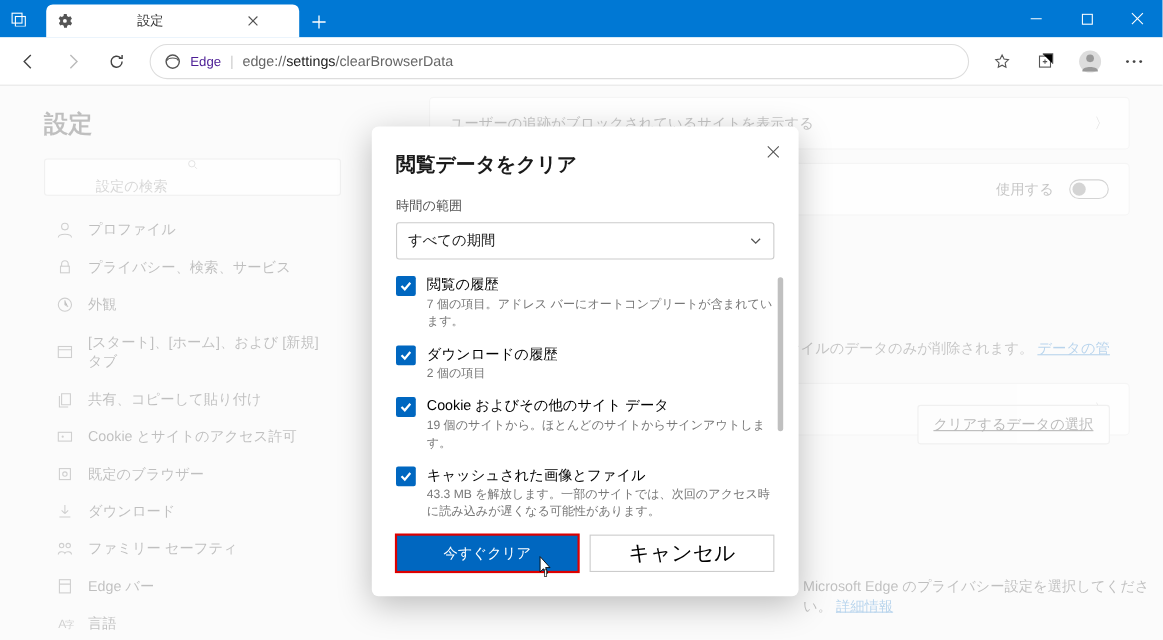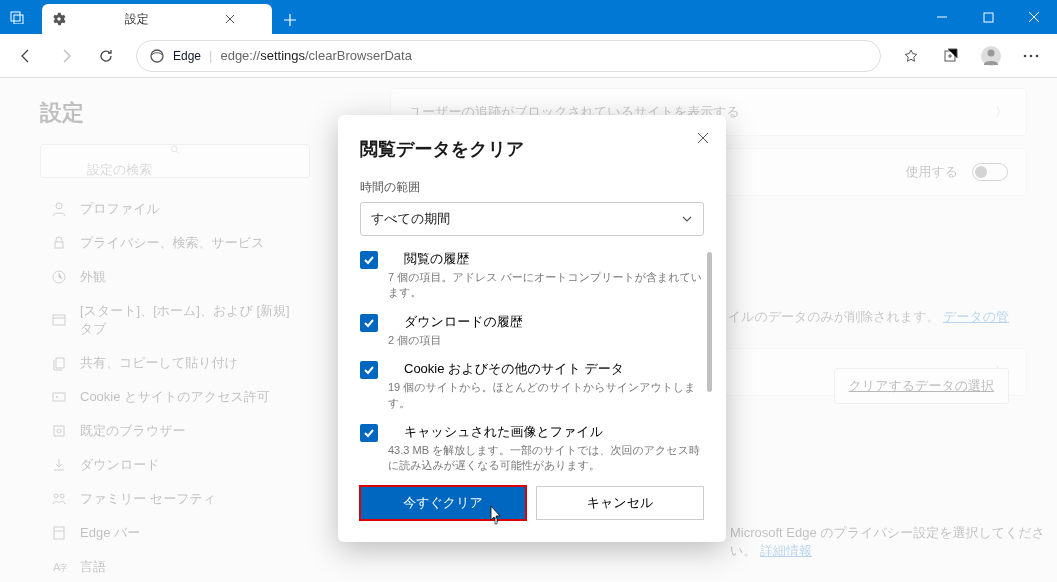--- a/index.html
+++ b/index.html
@@ -12,21 +12,21 @@
 .tab .gear { width: 14px; height: 14px; flex-shrink: 0; }
 .tab span { flex: 1; }
 .tab .close { width: 14px; height: 14px; display: flex; align-items: center; justify-content: center; color: #555; font-size: 14px; }
 .newtab { width: 28px; height: 28px; display: flex; align-items: center; justify-content: center; color: #fff; font-size: 18px; margin-left: 4px; margin-top: 3px; }
 .win-controls { margin-left: auto; display: flex; }
 .win-controls .btn { width: 46px; height: 34px; display: flex; align-items: center; justify-content: center; color: #fff; }
 .toolbar { height: 44px; background: #fff; border-bottom: 1px solid #e0e0e0; display: flex; align-items: center; padding: 0 8px; gap: 4px; }
 .tbtn { width: 36px; height: 36px; display: flex; align-items: center; justify-content: center; border-radius: 4px; color: #555; }
 .tbtn.disabled { color: #bbb; }
 .addrbar { flex: 1; height: 32px; border: 1px solid #ddd; border-radius: 16px; display: flex; align-items: center; padding: 0 12px; gap: 8px; margin: 0 8px; font-size: 13px; color: #333; }
-.addrbar .edge-label { color: #0f172a; font-size: 12px; }
+.addrbar .edge-label { color: #4c1d95; font-size: 12px; }
 .addrbar .sep { color: #ccc; }
 .addrbar .url { color: #666; }
 .addrbar .url b { color: #222; font-weight: normal; }
 .content { flex: 1; display: flex; position: relative; background: #f7f7f7; overflow: hidden; }
 .sidebar { width: 320px; padding: 20px 10px 0 40px; }
 .sidebar h1 { font-size: 22px; font-weight: 600; margin-bottom: 16px; color: #1a1a1a; }
 .search-box { height: 34px; border: 1px solid #ccc; background: #fff; border-radius: 3px; display: flex; align-items: center; padding: 0 10px; gap: 8px; margin-bottom: 14px; width: 270px; flex-direction: column; }
 .search-box input { border: none; outline: none; font-size: 13px; flex: 1; background: transparent; }
 .nav-item { display: flex; align-items: center; gap: 12px; padding: 8px 10px; font-size: 13px; color: #1a1a1a; cursor: default; border-radius:3px;}
 .nav-item .ni-icon { width: 18px; height: 18px; display: flex; align-items: center; justify-content: center; color: #555; flex-shrink:0;}
@@ -43,25 +43,25 @@
 .dialog { position: absolute; left: 338px; top: 115px; width: 388px; background: #fff; border-radius: 6px; box-shadow: 0 8px 30px rgba(0,0,0,0.25); padding: 22px 22px 22px 22px; }
 .dialog h2 { font-size: 18px; font-weight: 600; margin-bottom: 18px; }
 .dialog .close-x { position: absolute; top: 16px; right: 16px; color: #555; cursor: default; }
 .dialog .label { font-size: 12px; color: #555; margin-bottom: 6px; }
 .dropdown { width: 100%; height: 34px; border: 1px solid #ccc; border-radius: 3px; display: flex; align-items: center; justify-content: space-between; padding: 0 10px; font-size: 13px; margin-bottom: 14px; }
 .list-wrap { position: relative; }
 .scrollbar-mock { position: absolute; right: -8px; top: 2px; width: 5px; height: 140px; background: #c0c0c0; border-radius: 3px; }
 .check-item { display: flex; gap: 10px; margin-bottom: 12px; }
 .checkbox { width: 18px; height: 18px; background: #0067c0; border-radius: 2px; display: flex; align-items: center; justify-content: center; flex-shrink: 0; margin-top: 1px; }
 .checkbox svg { width: 14px; height: 14px; color: #fff; }
-.check-item .title { font-size: 13px; color: #000; margin-left: 16px; }
+.check-item .title { font-size: 13px; color: #000; }
 .check-item .desc { font-size: 11px; color: #777; margin-top: 2px; line-height: 1.4; }
 .btn-row { display: flex; gap: 10px; margin-top: 8px; }
 .btn-primary { flex: 1; height: 34px; background: #0067c0; color: #fff; border: none; font-size: 13px; display:flex; align-items:center; justify-content:center; outline: 2px solid #d00; outline-offset:-1px;}
-.btn-secondary { flex: 1; height: 34px; background: #fff; border: 1px solid #ccc; font-size: 13px; display:flex; align-items:center; justify-content:center;}
+.btn-secondary { flex: 1; height: 34px; background: #fff; border: 1px solid #ccc; font-size: 19px; display:flex; align-items:center; justify-content:center;}
 .cursor { position: absolute; left: 488px; top: 505px; width: 18px; height: 22px; pointer-events:none; z-index:100;}
 svg { display: block; }
 .dim { opacity: 0.6; }
 </style>
 </head>
 <body>
 
 <div class="window">
   <div class="titlebar">
     <div class="win-icon">

